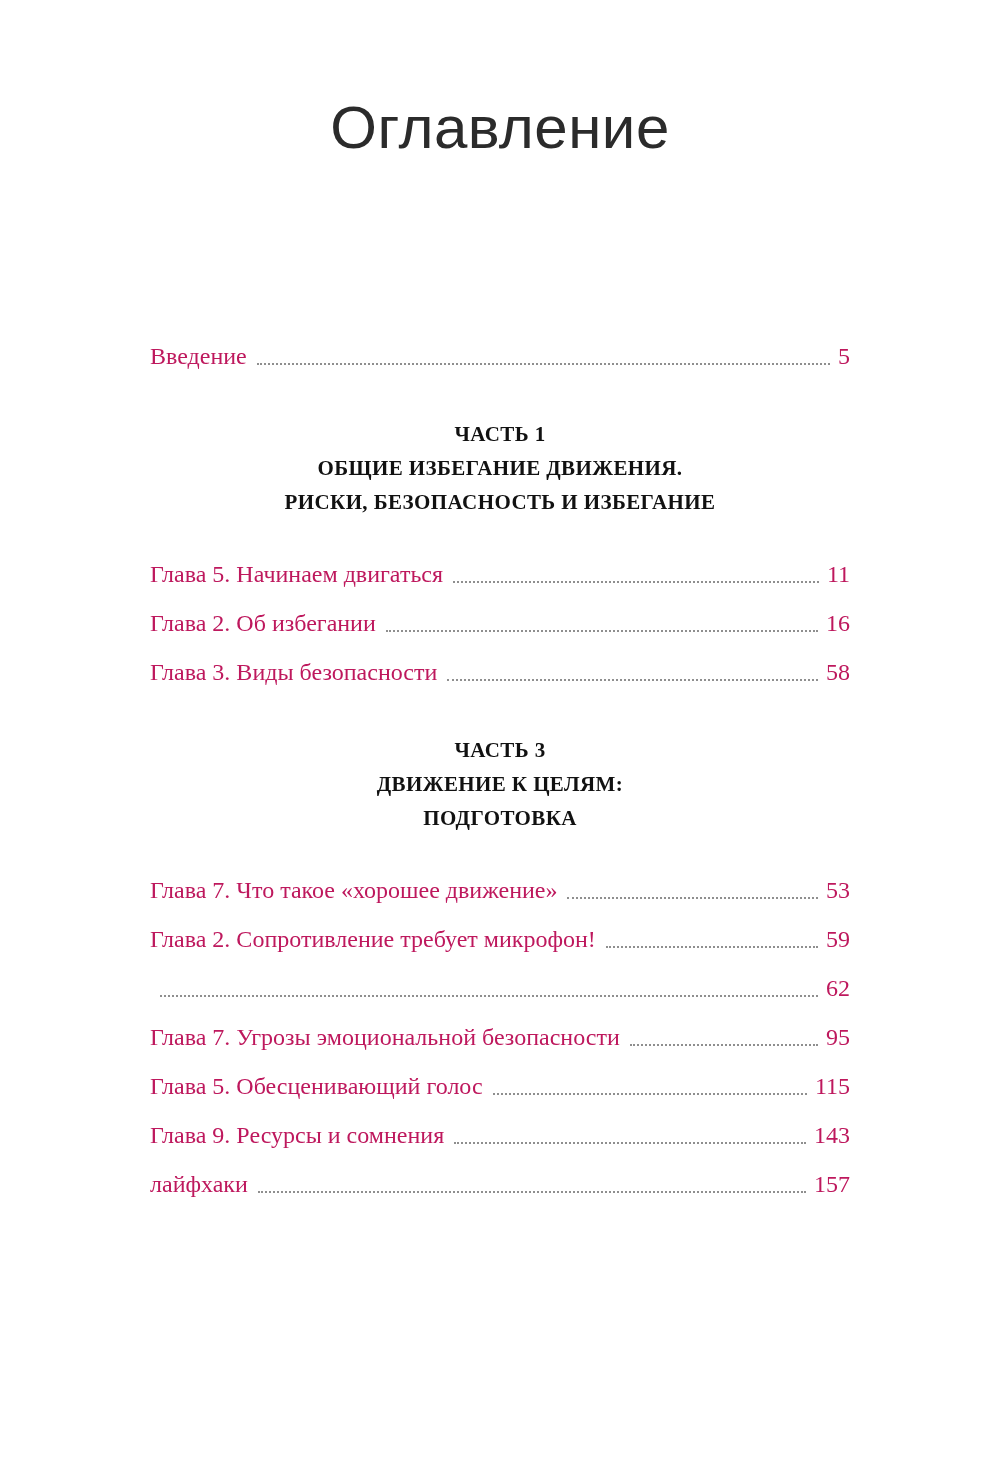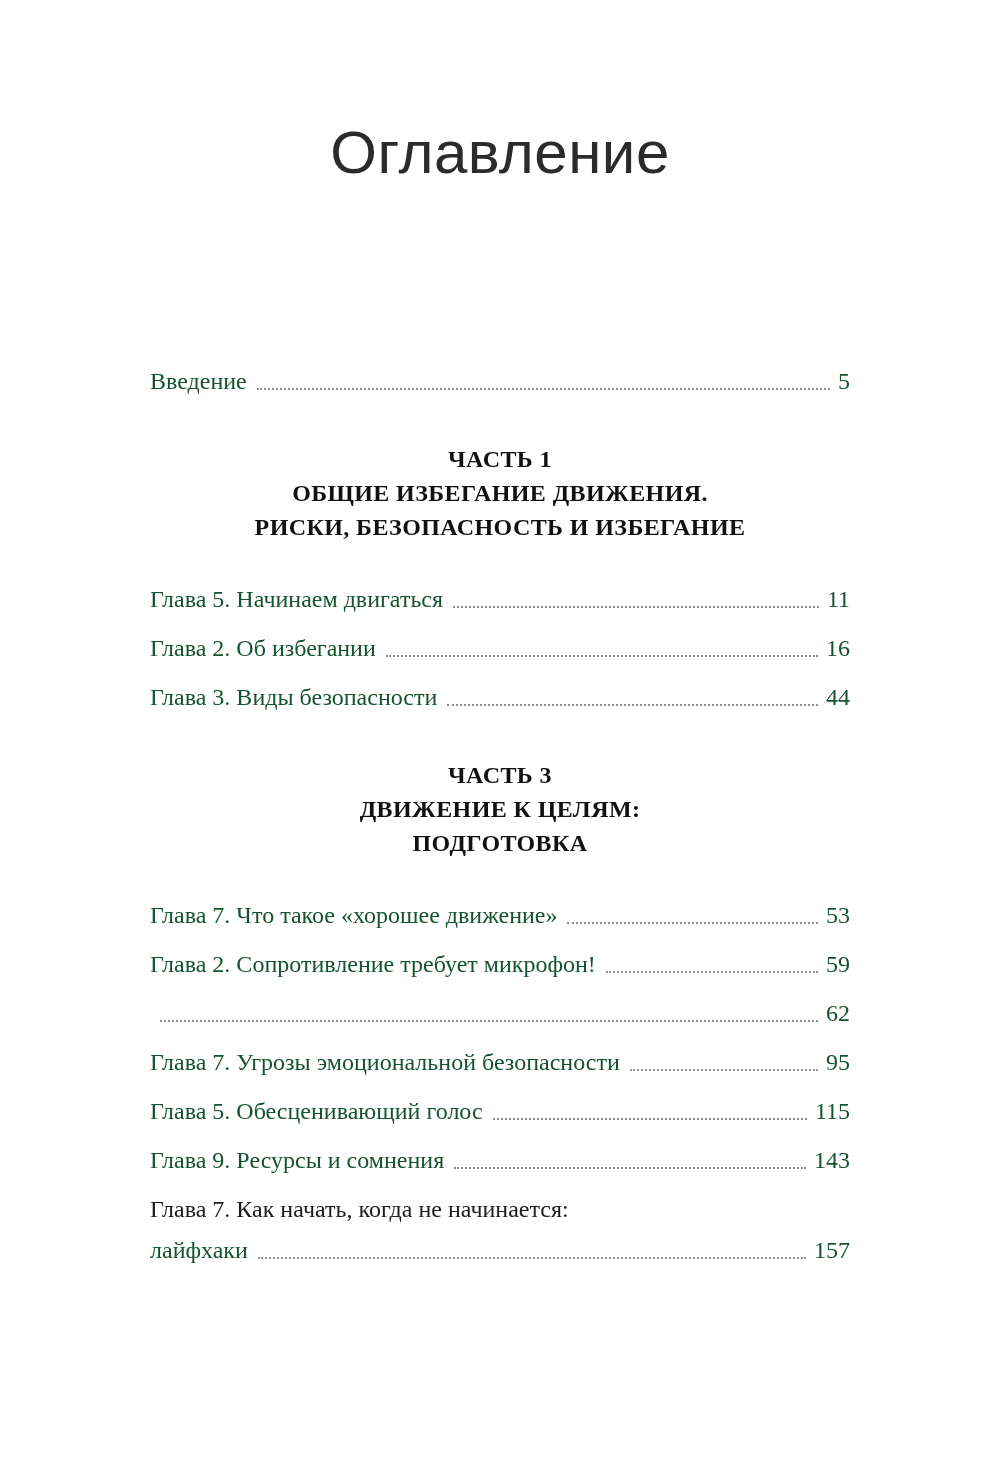--- a/index.html
+++ b/index.html
@@ -10,42 +10,42 @@
   }
   body {
     width: 1000px;
     height: 1471px;
     font-family: "Liberation Serif", serif;
     overflow: hidden;
   }
   .page {
     width: 700px;
     margin: 0 auto;
-    padding-top: 120px;
+    padding-top: 95px;
     box-sizing: border-box;
   }
   .doc-title {
     font-family: "Liberation Sans", sans-serif;
     font-weight: 300;
     font-size: 60px;
     color: #2b2b2b;
     text-align: center;
     letter-spacing: 0.5px;
     margin: 0 0 180px 0;
     line-height: 1.1;
   }
   .entry {
     margin-bottom: 19px;
   }
   .entry-row {
     display: flex;
     align-items: center;
     font-size: 24px;
     line-height: 30px;
-    color: #14532d;
+    color: #be185d;
   }
   .entry-title {
     white-space: nowrap;
   }
   .leader {
     flex: 1;
     border-bottom: 2px dotted #8f8f8f;
     margin: 0 8px 0 10px;
     align-self: flex-end;
     position: relative;
@@ -56,21 +56,21 @@
     white-space: nowrap;
   }
   .entry-line1 {
     font-size: 24px;
     line-height: 30px;
     margin-bottom: 11px;
   }
   .part-heading {
     text-align: center;
     font-weight: 700;
-    font-size: 24px;
+    font-size: 21px;
     line-height: 34px;
     letter-spacing: 0.4px;
     margin: 46px 0 40px 0;
     color: #111111;
   }
   .part-heading div {
     margin: 0;
   }
 </style>
 </head>
@@ -107,21 +107,21 @@
       <span class="entry-title">Глава 2. Об избегании</span>
       <span class="leader"></span>
       <span class="entry-page">16</span>
     </div>
   </div>
 
   <div class="entry">
     <div class="entry-row">
       <span class="entry-title">Глава 3. Виды безопасности</span>
       <span class="leader"></span>
-      <span class="entry-page">44</span>
+      <span class="entry-page">58</span>
     </div>
   </div>
 
   <div class="part-heading">
     <div>ЧАСТЬ 3</div>
     <div>ДВИЖЕНИЕ К ЦЕЛЯМ:</div>
     <div>ПОДГОТОВКА</div>
   </div>
 
   <div class="entry">
@@ -165,21 +165,20 @@
 
   <div class="entry">
     <div class="entry-row">
       <span class="entry-title">Глава 9. Ресурсы и сомнения</span>
       <span class="leader"></span>
       <span class="entry-page">143</span>
     </div>
   </div>
 
   <div class="entry">
-    <div class="entry-line1">Глава 7. Как начать, когда не начинается:</div>
     <div class="entry-row">
       <span class="entry-title">лайфхаки</span>
       <span class="leader"></span>
       <span class="entry-page">157</span>
     </div>
   </div>
 
 </div>
 
 </body></html>

